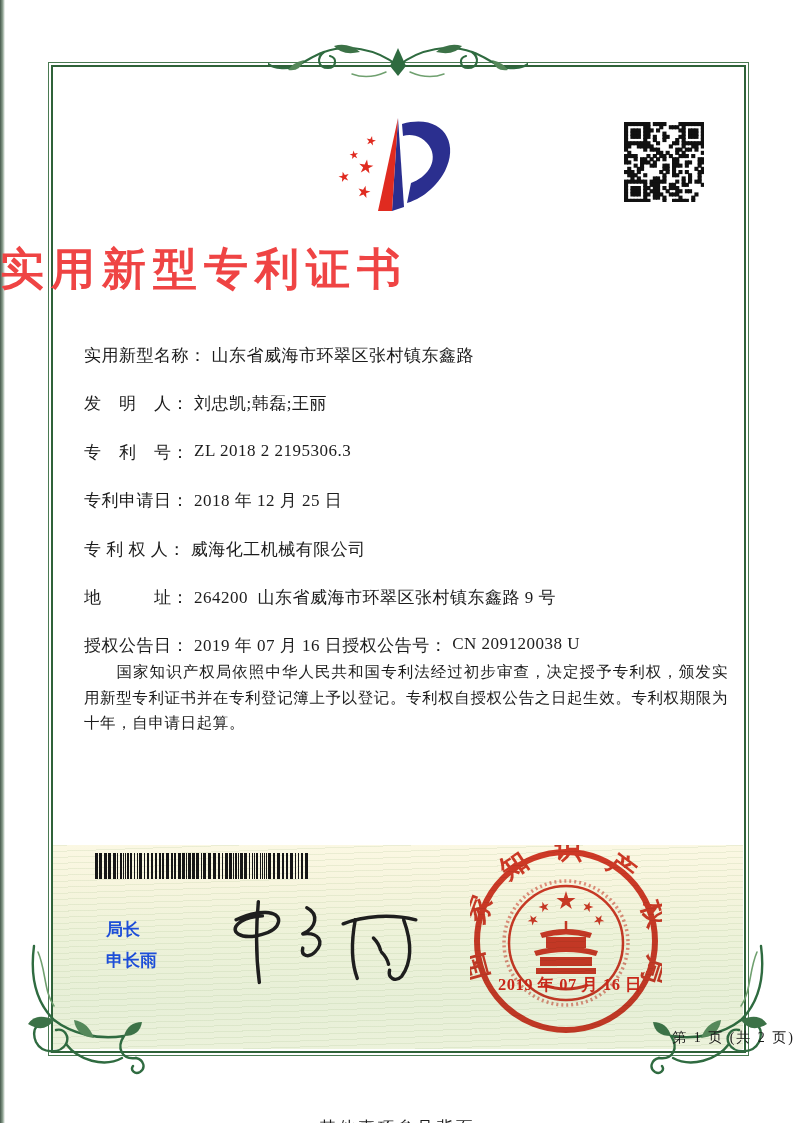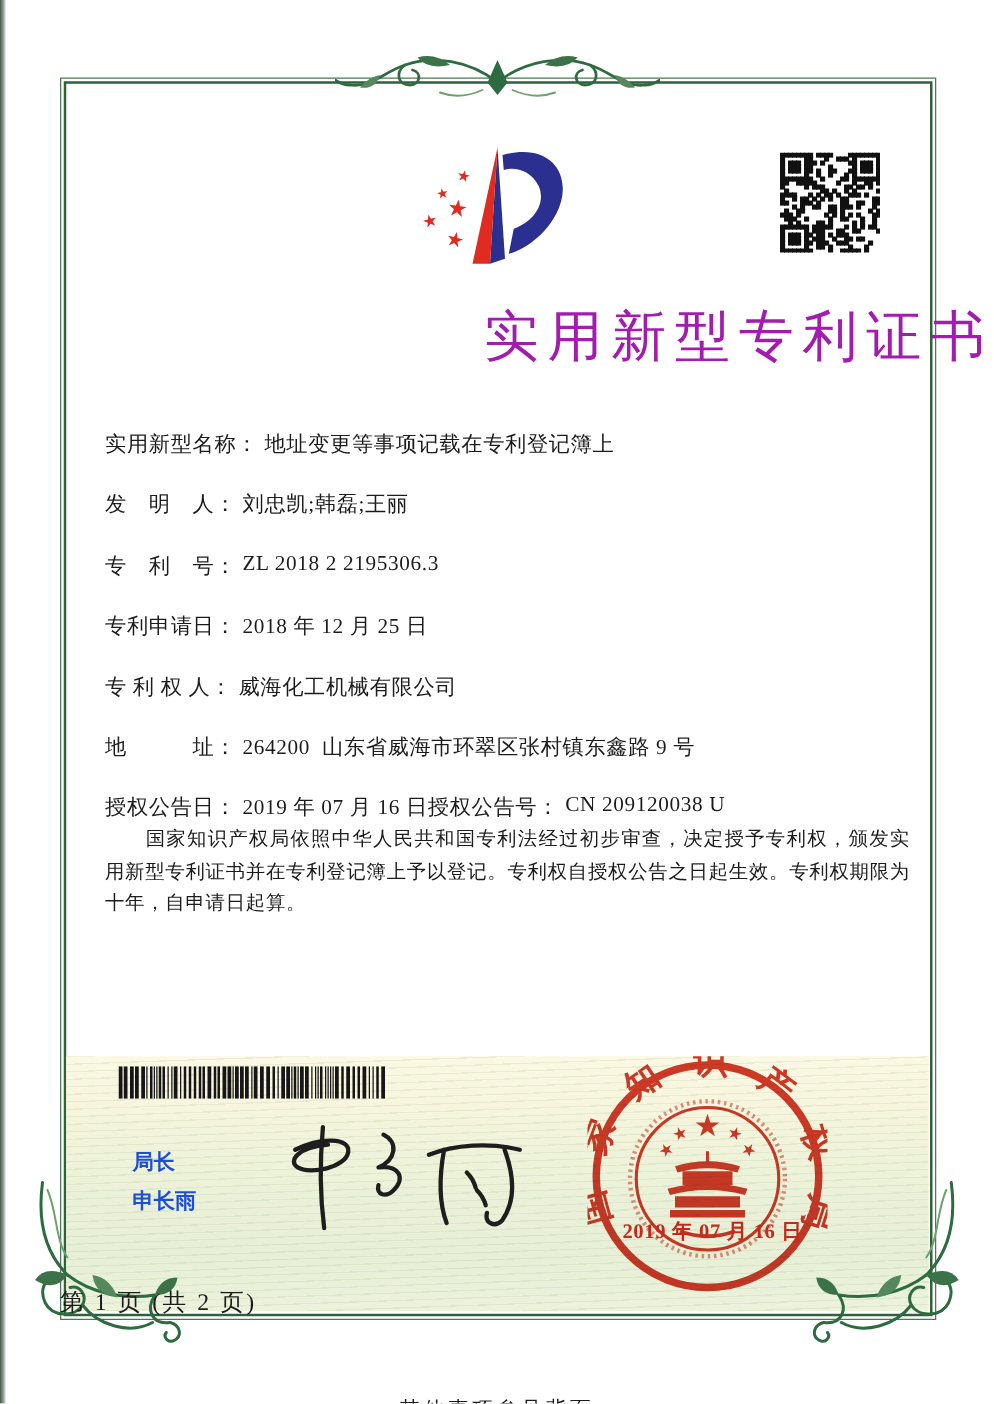--- a/index.html
+++ b/index.html
@@ -8,39 +8,39 @@
   .left-edge{position:absolute;left:0;top:0;width:5px;height:100%;
         background:linear-gradient(90deg,#45584b 0%,#8fa392 55%,rgba(255,255,255,0) 100%);}
   .frame{position:absolute;left:48px;top:62px;width:699px;height:992px;border:1px solid #4a7a52;}
   .frame-inner{position:absolute;left:2px;top:2px;right:2px;bottom:2px;border:2px solid #2f6239;}
   .green-zone{position:absolute;left:53px;top:845px;width:690px;height:204px;
         background-image:repeating-linear-gradient(178deg,rgba(150,180,125,.16) 0 1px,rgba(0,0,0,0) 1px 6px),
         linear-gradient(180deg,#fbf8e3 0%,#f7f5de 18%,#edf2d9 45%,#e7efd7 78%,#ecf2db 100%);}
   .cert-no{position:absolute;left:84px;top:124px;font-size:17px;letter-spacing:1.5px;white-space:pre;}
   .logo{position:absolute;left:330px;top:112px;width:132px;height:106px;}
   .qr{position:absolute;left:624px;top:122px;width:80px;height:80px;}
-  .title{position:absolute;left:0;right:0;top:240px;text-align:right;font-size:44px;font-weight:400;
-        letter-spacing:7px;color:#a21caf;}
+  .title{position:absolute;left:0;right:0;top:240px;text-align:left;font-size:44px;font-weight:700;
+        letter-spacing:7px;color:#ef4444;}
   .fields{position:absolute;left:84px;top:344px;width:650px;}
   .frow{height:48.4px;display:flex;align-items:flex-start;font-size:17px;}
   .frow span{white-space:pre;}
   .frow .lab{letter-spacing:.5px;}
   .frow .val{margin-left:5px;letter-spacing:.5px;}
   .frow .val2lab{letter-spacing:.5px;}
   .paras{position:absolute;left:84px;top:659px;width:644px;font-size:15.5px;line-height:25.5px;
         text-align:justify;letter-spacing:.6px;}
   .paras p{margin:0;text-indent:2.1em;}
   .barcode{position:absolute;left:94px;top:853px;width:216px;height:26px;}
   .sig-block{position:absolute;left:106px;top:914px;font-family:"Liberation Sans","DejaVu Sans",sans-serif;
         font-size:17px;font-weight:600;line-height:31px;color:#1d4ed8;}
   .sig-script{position:absolute;left:222px;top:893px;width:212px;height:94px;}
   .seal{position:absolute;left:470px;top:845px;width:192px;height:192px;mix-blend-mode:multiply;opacity:.95;}
   .seal-date{position:absolute;left:486px;top:974px;width:168px;text-align:center;color:#c8281a;
         font-weight:700;font-size:16.5px;letter-spacing:.5px;white-space:pre;}
-  .page-num{position:absolute;left:0;right:0;top:1029px;text-align:left;font-size:19px;letter-spacing:2px;margin-left:48px;}
+  .page-num{position:absolute;left:0;right:0;top:1029px;text-align:right;font-size:14px;letter-spacing:2px;}
   .back-note{position:absolute;left:0;right:0;top:1117px;text-align:center;font-size:16.5px;letter-spacing:3px;}
   .orn-top{position:absolute;left:268px;top:36px;width:260px;height:52px;}
   .fl{position:absolute;width:125px;height:145px;}
   .fl-bl{left:20px;top:942px;}
   .fl-br{left:650px;top:942px;transform:scaleX(-1);}
 </style>
 </head>
 <body>
 
 <svg width="0" height="0" style="position:absolute">
@@ -397,21 +397,21 @@
       <rect x="56.16" y="74.88" width="4" height="4" fill="#111"></rect>
       <rect x="59.28" y="74.88" width="4" height="4" fill="#111"></rect>
       <rect x="65.52" y="74.88" width="4" height="4" fill="#111"></rect>
     </svg>
 
   <div class="title">实用新型专利证书</div>
 
   <div class="fields">
     <div class="frow">
       <span class="lab">实用新型名称：</span>
-      <span class="val">地址变更等事项记载在专利登记簿上</span>
+      <span class="val">山东省威海市环翠区张村镇东鑫路</span>
     </div>
     <div class="frow">
       <span class="lab">发　明　人：</span>
       <span class="val">刘忠凯;韩磊;王丽</span>
     </div>
     <div class="frow">
       <span class="lab">专　利　号：</span>
       <span class="val">ZL 2018 2 2195306.3</span>
     </div>
     <div class="frow">

